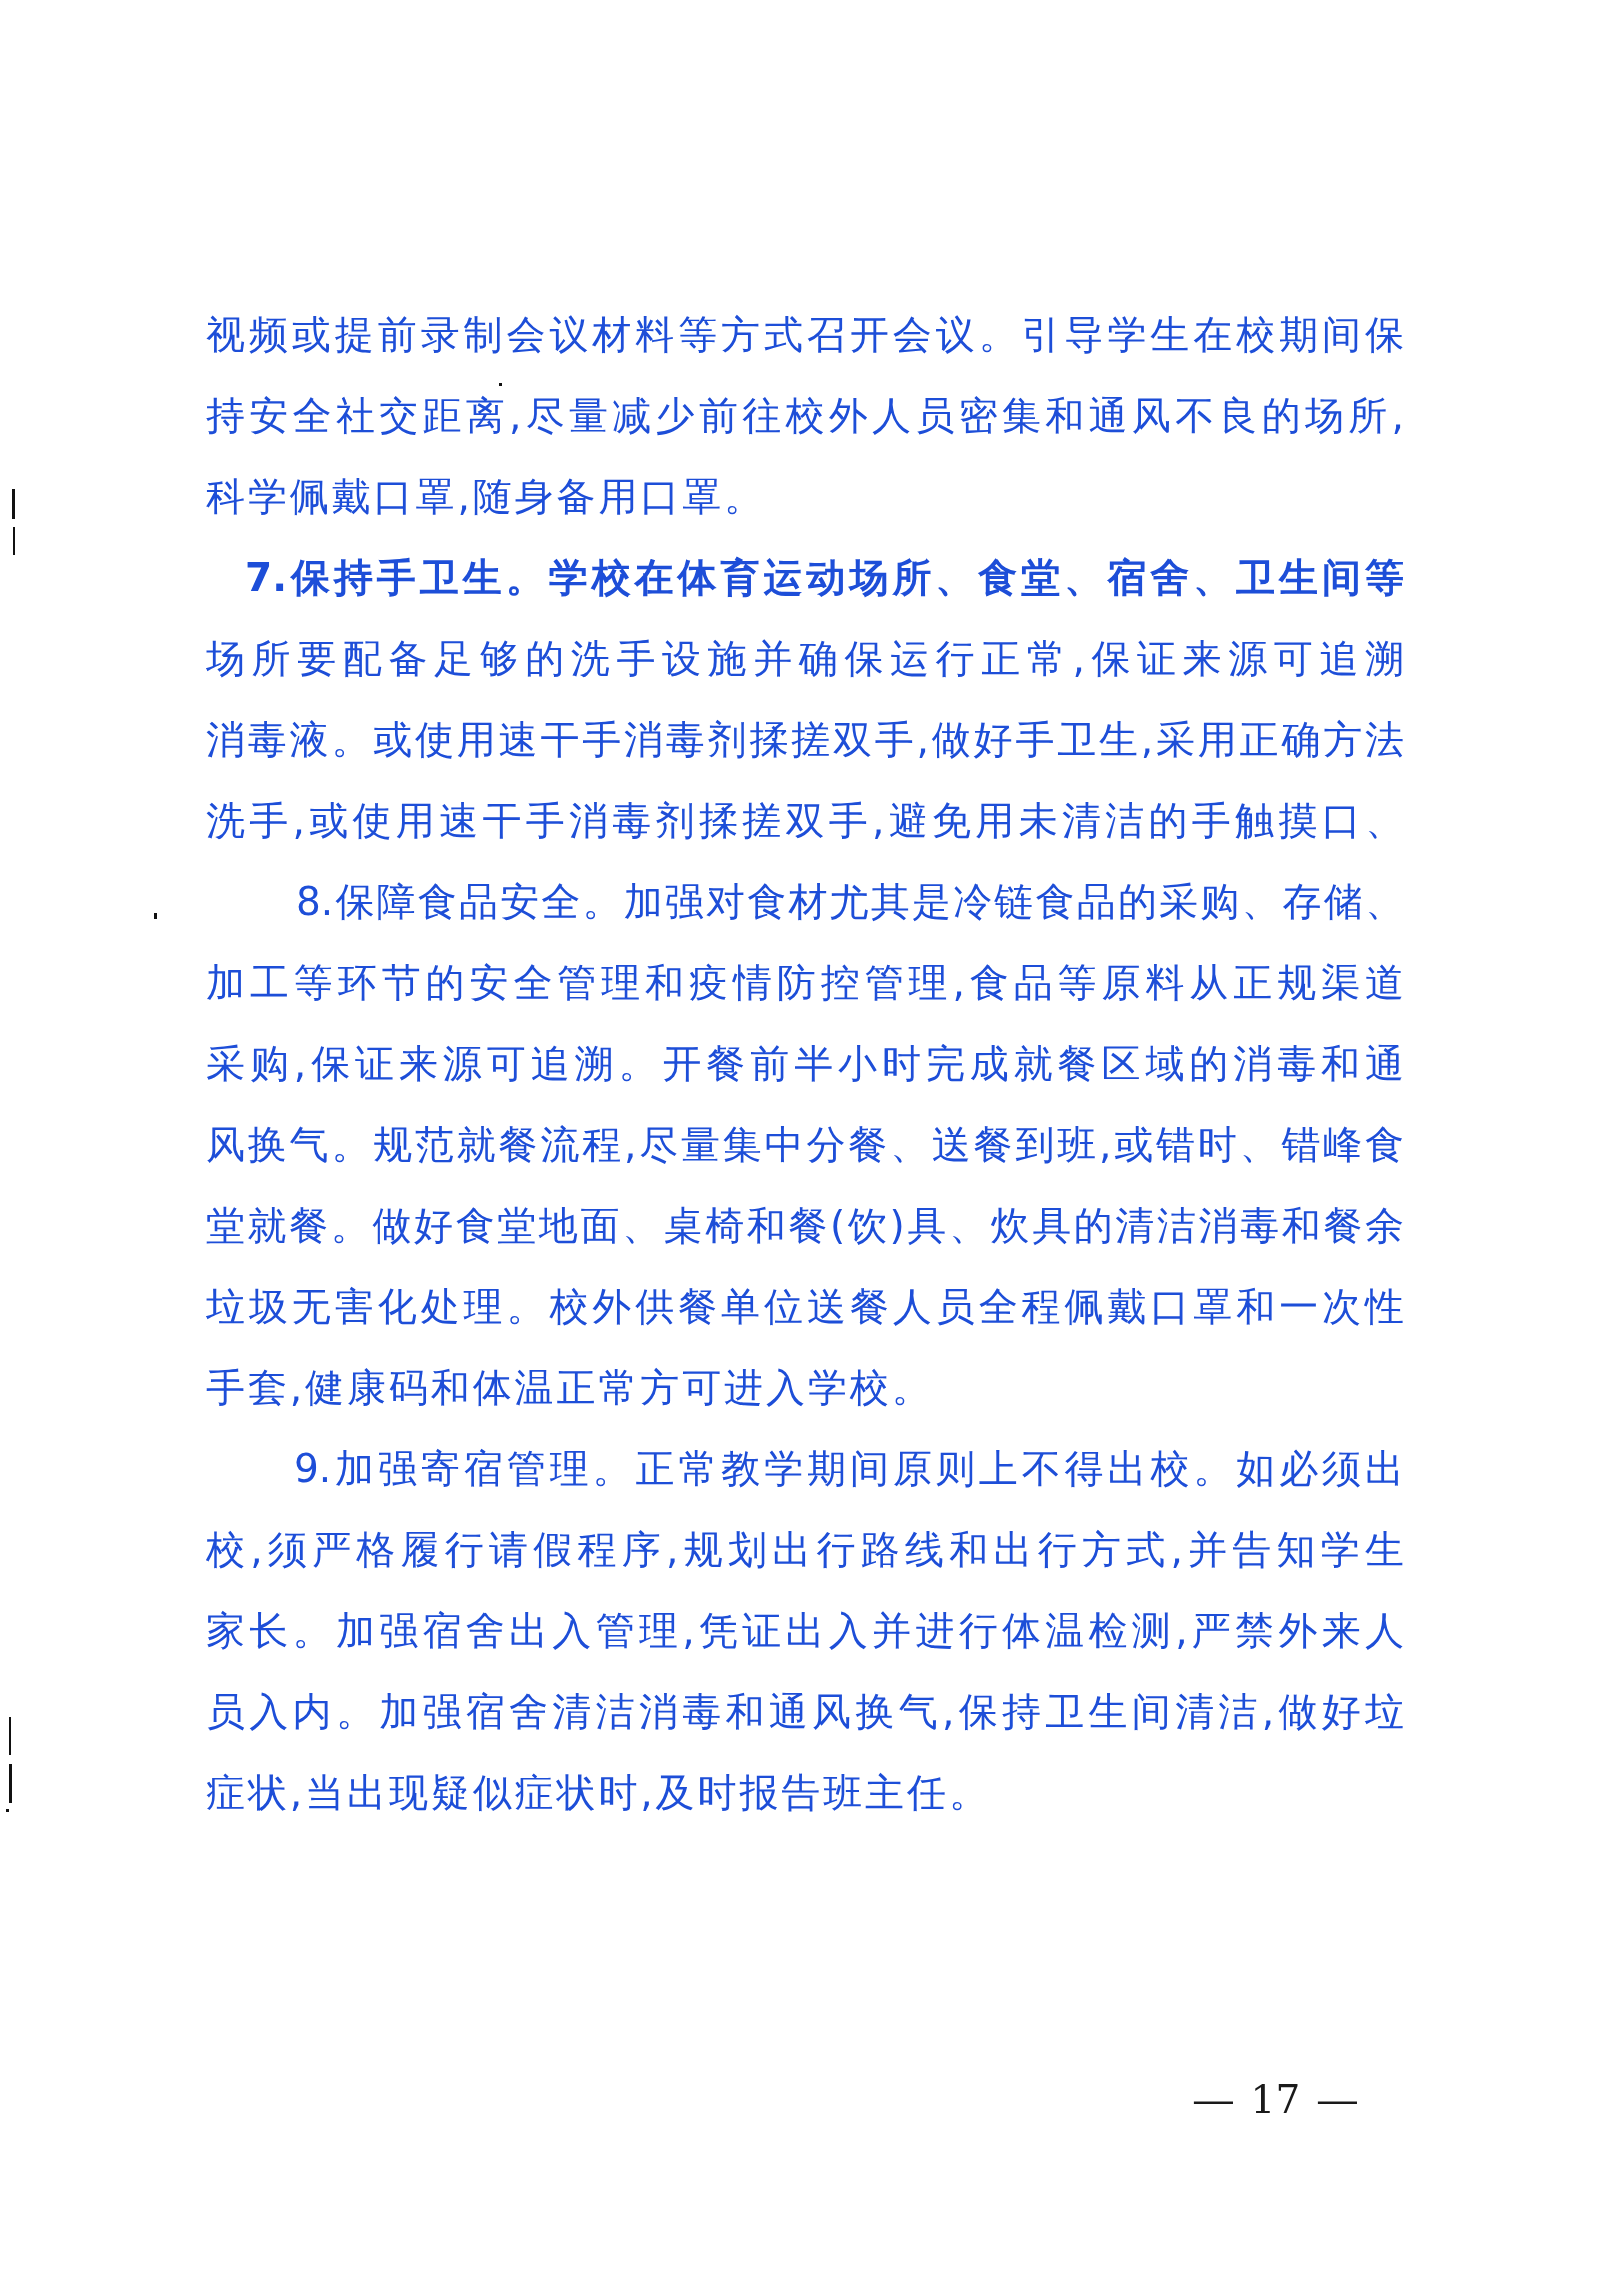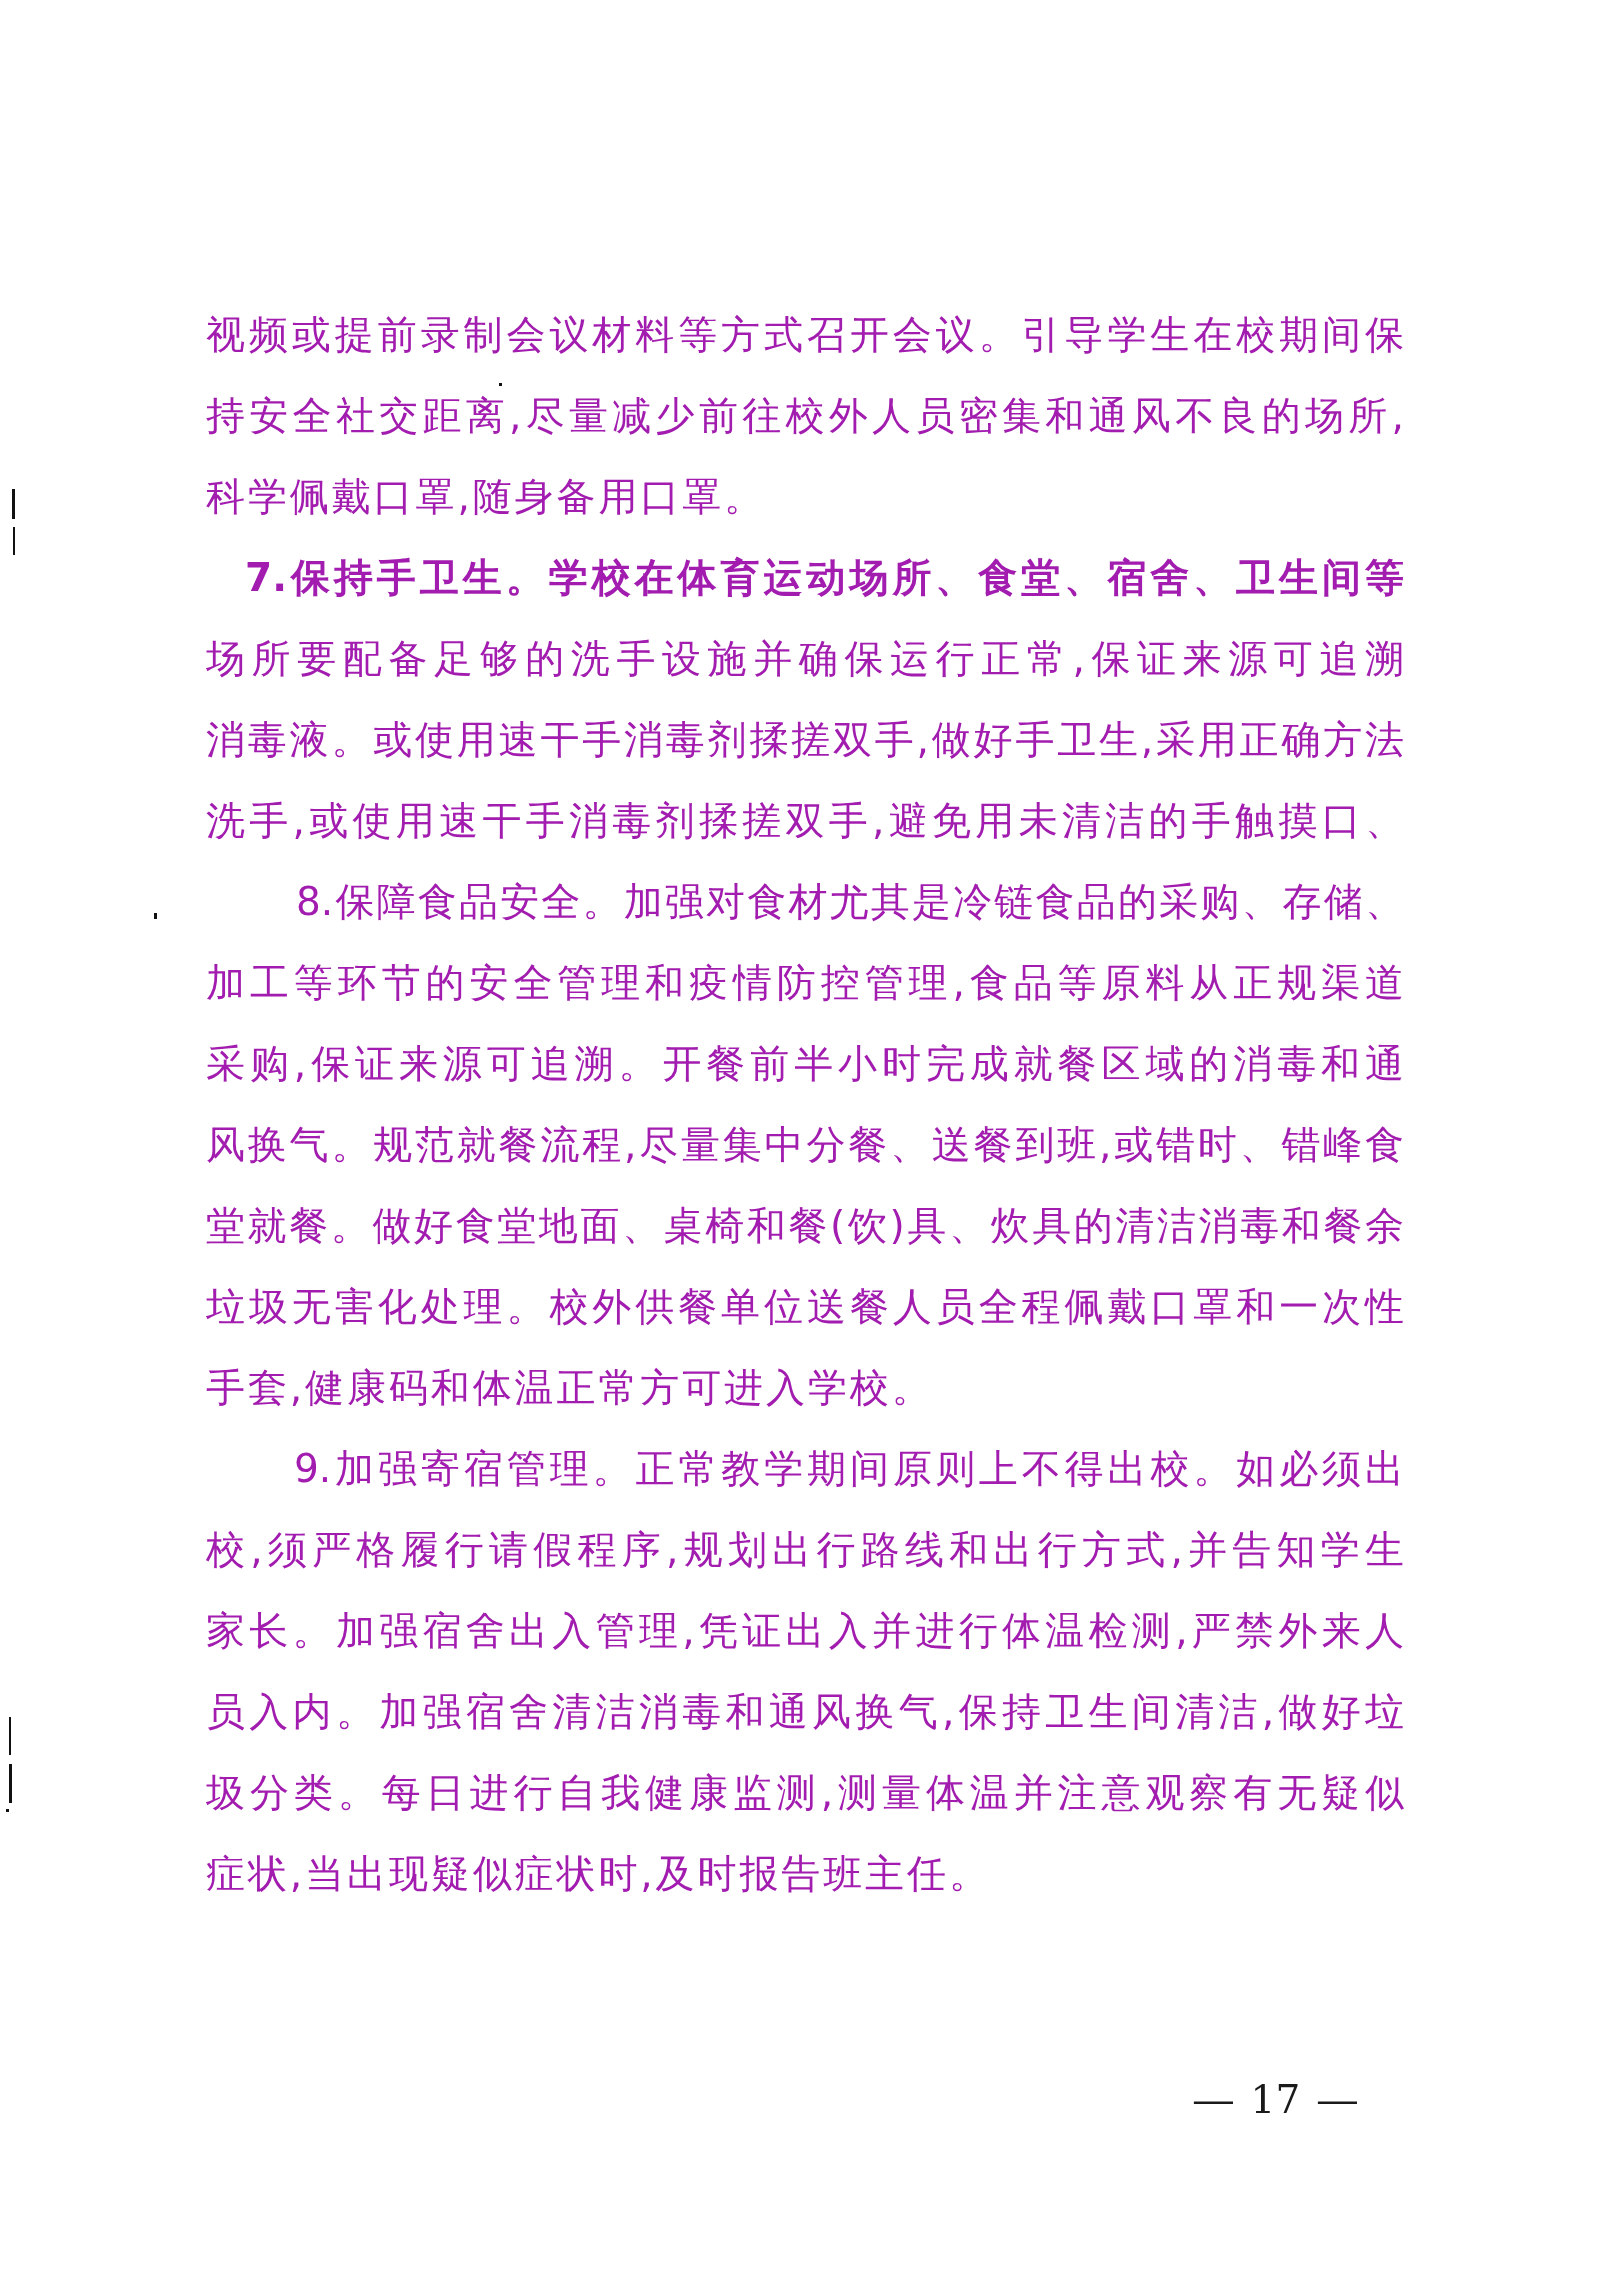--- a/index.html
+++ b/index.html
@@ -16,21 +16,21 @@
     font-family: "DejaVu Sans", sans-serif;
     color: #161616;
   }
   .text-block {
     position: absolute;
     left: 206px;
     top: 294px;
     width: 1198px;
     font-size: 39px;
     line-height: 81px;
-    color: #a21caf;
+    color: #1d4ed8;
   }
   .line {
     height: 81px;
     overflow: hidden;
     white-space: nowrap;
     text-align: justify;
     text-align-last: justify;
   }
   .line.end {
     text-align-last: left;
@@ -88,21 +88,20 @@
     <div class="line">加工等环节的安全管理和疫情防控管理,食品等原料从正规渠道</div>
     <div class="line">采购,保证来源可追溯。开餐前半小时完成就餐区域的消毒和通</div>
     <div class="line">风换气。规范就餐流程,尽量集中分餐、送餐到班,或错时、错峰食</div>
     <div class="line">堂就餐。做好食堂地面、桌椅和餐(饮)具、炊具的清洁消毒和餐余</div>
     <div class="line">垃圾无害化处理。校外供餐单位送餐人员全程佩戴口罩和一次性</div>
     <div class="line end">手套,健康码和体温正常方可进入学校。</div>
     <div class="line ind-9">9.加强寄宿管理。正常教学期间原则上不得出校。如必须出</div>
     <div class="line">校,须严格履行请假程序,规划出行路线和出行方式,并告知学生</div>
     <div class="line">家长。加强宿舍出入管理,凭证出入并进行体温检测,严禁外来人</div>
     <div class="line">员入内。加强宿舍清洁消毒和通风换气,保持卫生间清洁,做好垃</div>
-    <div class="line">圾分类。每日进行自我健康监测,测量体温并注意观察有无疑似</div>
     <div class="line end">症状,当出现疑似症状时,及时报告班主任。</div>
   </div>
 
   <div class="footer">
     <span class="dash">—</span>
     <span class="num">17</span>
     <span class="dash">—</span>
   </div>
 
   <div class="mark mark-1"></div>

